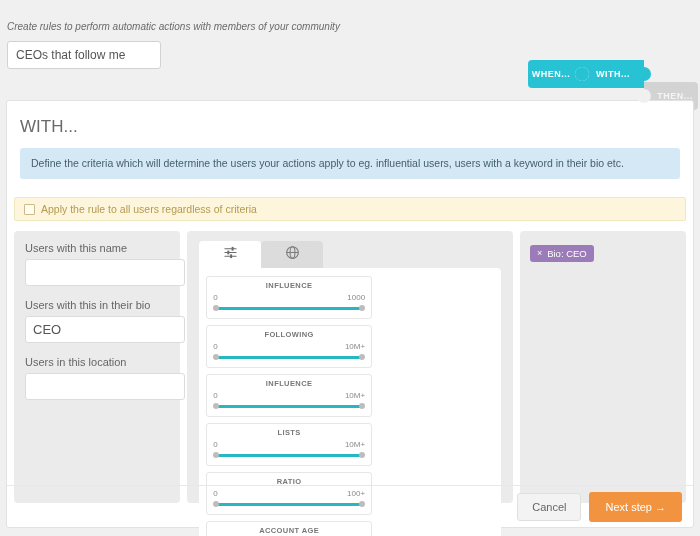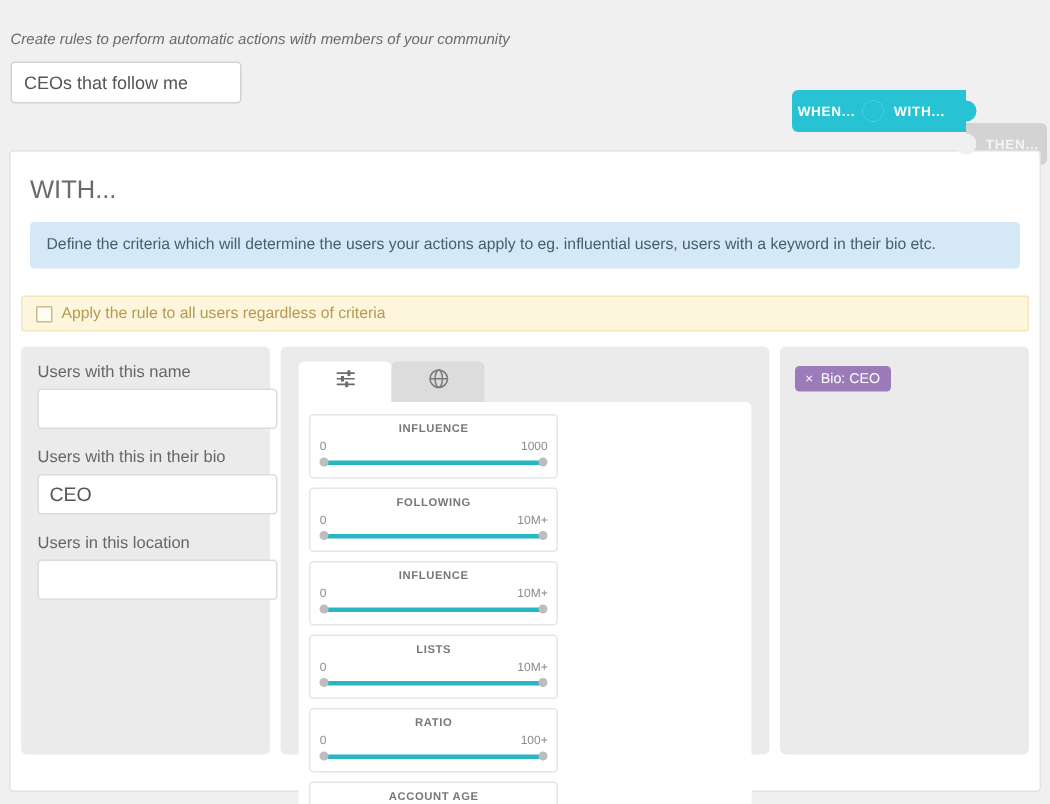--- a/index.html
+++ b/index.html
@@ -494,14 +494,18 @@
 
     <div class="panel panel-right">
       <span class="tag">
         <span class="tag-x">×</span>
         <span>Bio: CEO</span>
       </span>
     </div>
 
   </div>
 
+  <div class="footer">
+    <button class="btn btn-cancel">Cancel</button>
+    <button class="btn btn-next">Next step →</button>
+  </div>
 
 </div>
 
 </body></html>

